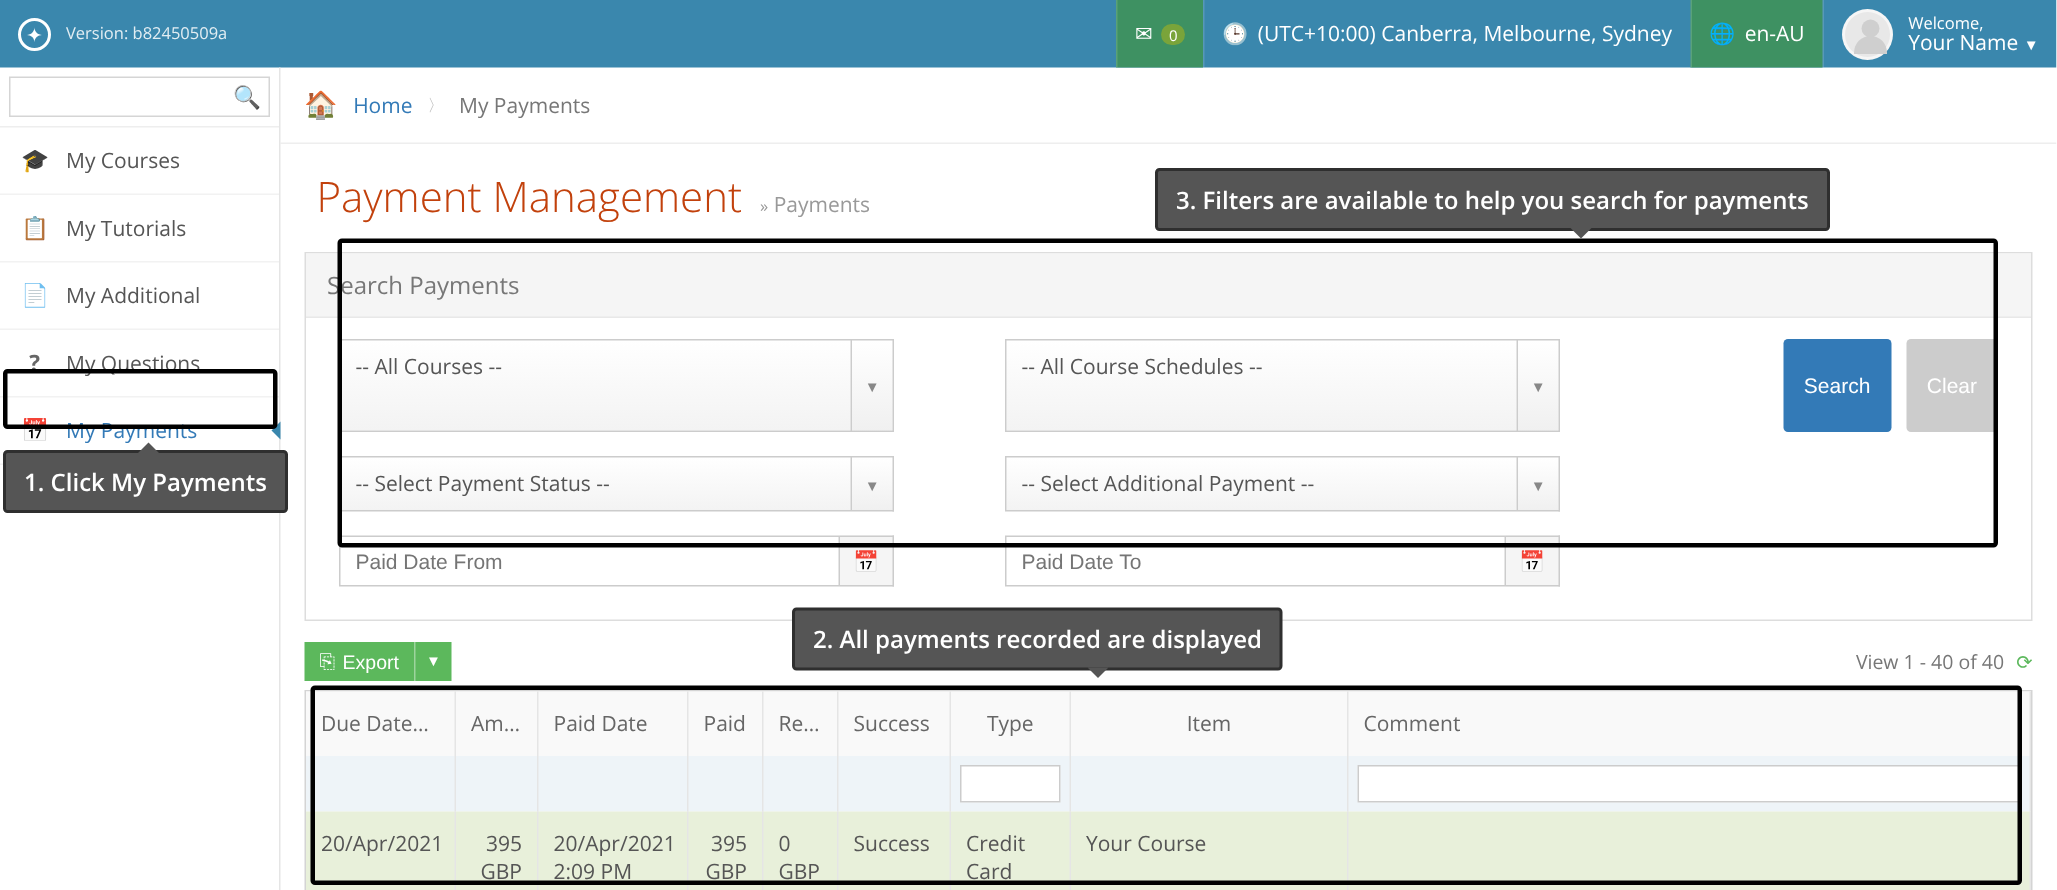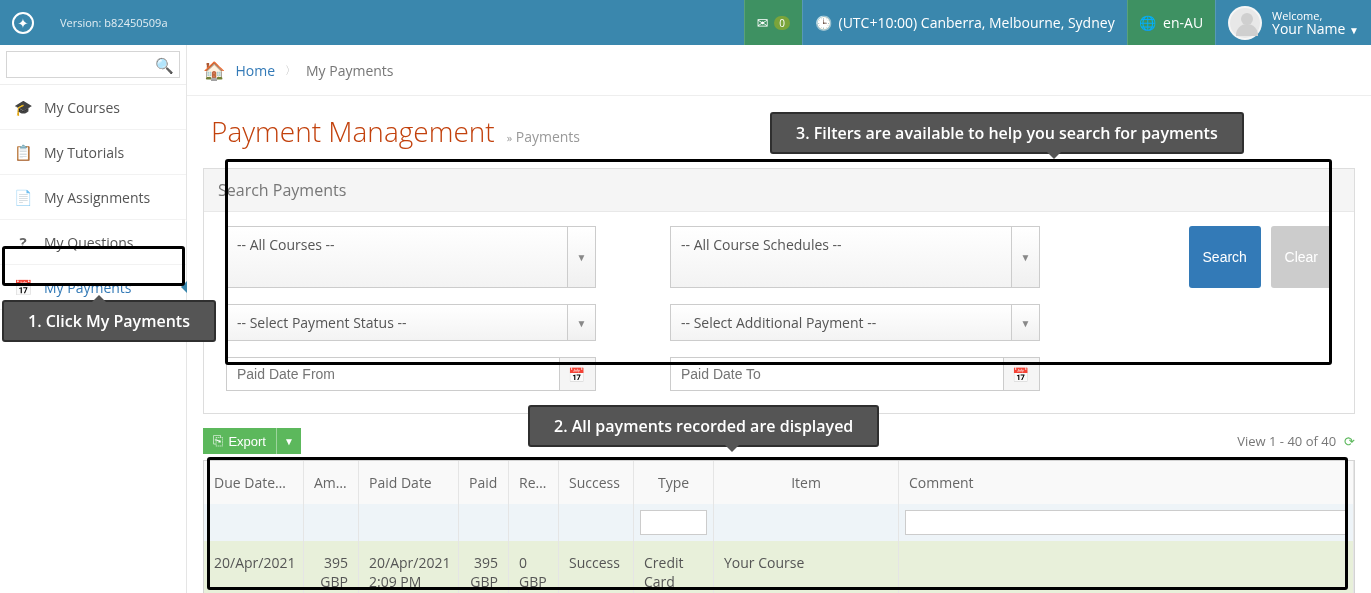--- a/index.html
+++ b/index.html
@@ -1,42 +1,42 @@
 <!DOCTYPE html>
 <html><head>
 <meta charset="utf-8">
 <style>
 * { box-sizing: border-box; margin: 0; padding: 0; }
 body { font-family: -apple-system, "Segoe UI", "Open Sans", Arial, sans-serif; font-size: 14px; color: #555; background: #fff; width: 1371px; }
 .topbar { background: #3a87ad; height: 45px; display: flex; align-items: center; color: #fff; }
 .brand { display: flex; align-items: center; padding: 0 12px; gap: 8px; }
 .brand .globe { width: 22px; height: 22px; border: 2px solid #fff; border-radius: 50%; position: relative; display: inline-flex; align-items: center; justify-content: center; font-size: 13px; }
 .brand-title { font-size: 21px; font-weight: 300; letter-spacing: .3px; }
-.version { font-size: 11px; opacity: .85; margin-left: 18px; }
+.version { font-size: 11px; opacity: .85; margin-left: 2px; }
 .top-right { margin-left: auto; display: flex; align-items: stretch; height: 45px; }
 .top-seg { display: flex; align-items: center; padding: 0 12px; gap: 6px; border-left: 1px solid rgba(255,255,255,.15); white-space: nowrap; }
 .seg-green { background: #3e9162; }
 .badge { background: #7aa43a; color: #fff; font-size: 10px; border-radius: 8px; padding: 0 5px; line-height: 14px; }
 .avatar { width: 34px; height: 34px; border-radius: 50%; background: #e8e8e8; border: 2px solid rgba(255,255,255,.6); display: inline-block; position:relative;}
 .avatar::before{content:"";position:absolute;width:12px;height:12px;border-radius:50%;background:#cfcfcf;top:5px;left:11px;}
 .avatar::after{content:"";position:absolute;width:22px;height:12px;border-radius:12px 12px 0 0;background:#cfcfcf;bottom:2px;left:6px;}
 .welcome { font-size: 11px; line-height: 13px; }
 .welcome .name { font-size: 14px; }
 .layout { display: flex; }
 .sidebar { width: 187px; flex: 0 0 187px; border-right: 1px solid #e5e5e5; min-height: 548px; }
 .search-wrap { padding: 6px; position: relative; border-bottom:1px solid #eee;}
 .search-wrap input { width: 100%; padding: 5px 26px 5px 6px; border: 1px solid #d5d5d5; font-size: 13px; }
 .search-wrap .mag { position: absolute; right: 12px; top: 10px; color: #888; font-size:15px;}
 .nav-item { display: flex; align-items: center; gap: 12px; padding: 12px 14px; color: #555; cursor: pointer; border-bottom:1px solid #f2f2f2;}
 .nav-item.active { color: #337ab7; font-weight: 500; position: relative; }
 .nav-item.active::after{content:"";position:absolute;right:-1px;top:50%;transform:translateY(-50%);border:6px solid transparent;border-right-color:#3a87ad;}
 .nav-item .ico { width: 18px; text-align: center; font-size: 15px; color:#666;}
 .nav-item.active .ico{color:#337ab7;}
 .hl-box { position: absolute; border: 3px solid #000; border-radius: 3px; pointer-events: none; }
-.callout { position: absolute; background: #555; color: #fff; font-weight: 600; padding: 8px 24px; border: 2px solid #2f2f2f; border-radius: 3px; font-size: 16px; white-space: nowrap; }
+.callout { position: absolute; background: #555; color: #fff; font-weight: 600; padding: 8px 12px; border: 2px solid #2f2f2f; border-radius: 3px; font-size: 16px; white-space: nowrap; }
 .callout .arrow { position: absolute; width: 0; height: 0; }
 .content { flex: 1; padding: 0; }
 .crumbs { display: flex; align-items: center; gap: 10px; padding: 13px 16px; color: #777; border-bottom:1px solid #eee;}
 .crumbs a { color: #337ab7; text-decoration: none; }
 .crumbs .home-ico { color: #555; font-size:18px;}
 .crumbs .sep { color: #bbb; font-size:11px;}
 .page-head { display: flex; align-items: baseline; gap: 12px; padding: 16px 24px 10px; }
 .page-title { color: #c2410c; font-weight: 300; font-size: 28px; }
 .page-sub { color: #999; font-size: 14px; }
 .panel { margin: 8px 16px; border: 1px solid #ddd; }
@@ -110,21 +110,21 @@
     <div class="nav-item">
       <span class="ico">🎓</span>
       <span>My Courses</span>
     </div>
     <div class="nav-item">
       <span class="ico">📋</span>
       <span>My Tutorials</span>
     </div>
     <div class="nav-item">
       <span class="ico">📄</span>
-      <span>My Assignments</span>
+      <span>My Additional</span>
     </div>
     <div class="nav-item">
       <span class="ico"><b>?</b></span>
       <span>My Questions</span>
     </div>
     <div class="nav-item active">
       <span class="ico">📅</span>
       <span>My Payments</span>
     </div>
   </div>

